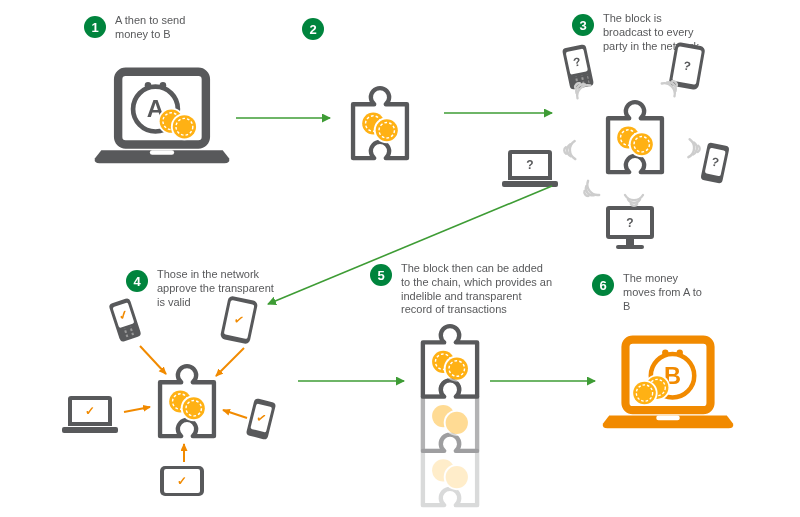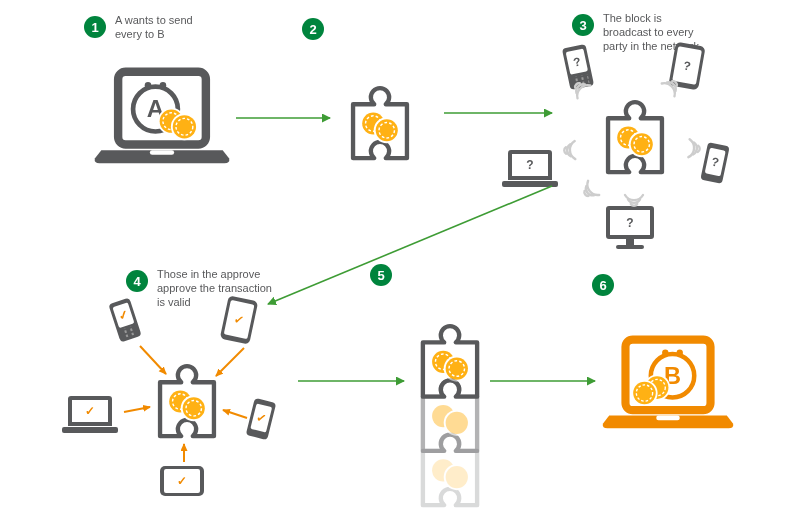--- a/index.html
+++ b/index.html
@@ -39,38 +39,40 @@
   svg{overflow:visible}
   .overlay{pointer-events:none}
 </style>
 </head>
 <body>
 
 <div class="canvas">
 
   <div class="step" style="left:84px;top:14px">
     <div class="badge">1</div>
-    <div class="cap" style="width:84px">A wants to send every to B</div>
+    <div class="cap" style="width:84px">A then to send money to B</div>
   </div>
   <div class="step" style="left:302px;top:16px">
     <div class="badge">2</div>
   </div>
   <div class="step" style="left:572px;top:12px">
     <div class="badge">3</div>
     <div class="cap" style="width:102px">The block is broadcast to every party in the network</div>
   </div>
   <div class="step" style="left:126px;top:268px">
     <div class="badge">4</div>
-    <div class="cap" style="width:122px">Those in the approve approve the transaction is valid</div>
+    <div class="cap" style="width:122px">Those in the network approve the transparent is valid</div>
   </div>
   <div class="step" style="left:370px;top:262px">
     <div class="badge">5</div>
+    <div class="cap" style="width:152px">The block then can be added to the chain, which provides an indelible and transparent record of transactions</div>
   </div>
   <div class="step" style="left:592px;top:272px">
     <div class="badge">6</div>
+    <div class="cap" style="width:88px">The money moves from A to B</div>
   </div>
 
   <svg class="abs" style="left:92px;top:68px" width="140" height="98" viewBox="0 0 150 105">
     <rect x="28" y="4" width="94" height="78" rx="8" fill="#fff" stroke="#58595B" stroke-width="9"></rect>
     <path d="M10 88 L140 88 L147 97 Q148 102 142 102 L8 102 Q2 102 3 97 Z" fill="#58595B"></path>
     <rect x="62" y="88" width="26" height="5" rx="2.5" fill="#fff"></rect>
     <g>
       <circle cx="68" cy="44" r="24" fill="#fff" stroke="#58595B" stroke-width="5"></circle>
       <circle cx="60" cy="18.5" r="3.5" fill="#58595B"></circle>
       <circle cx="76" cy="18.5" r="3.5" fill="#58595B"></circle>

